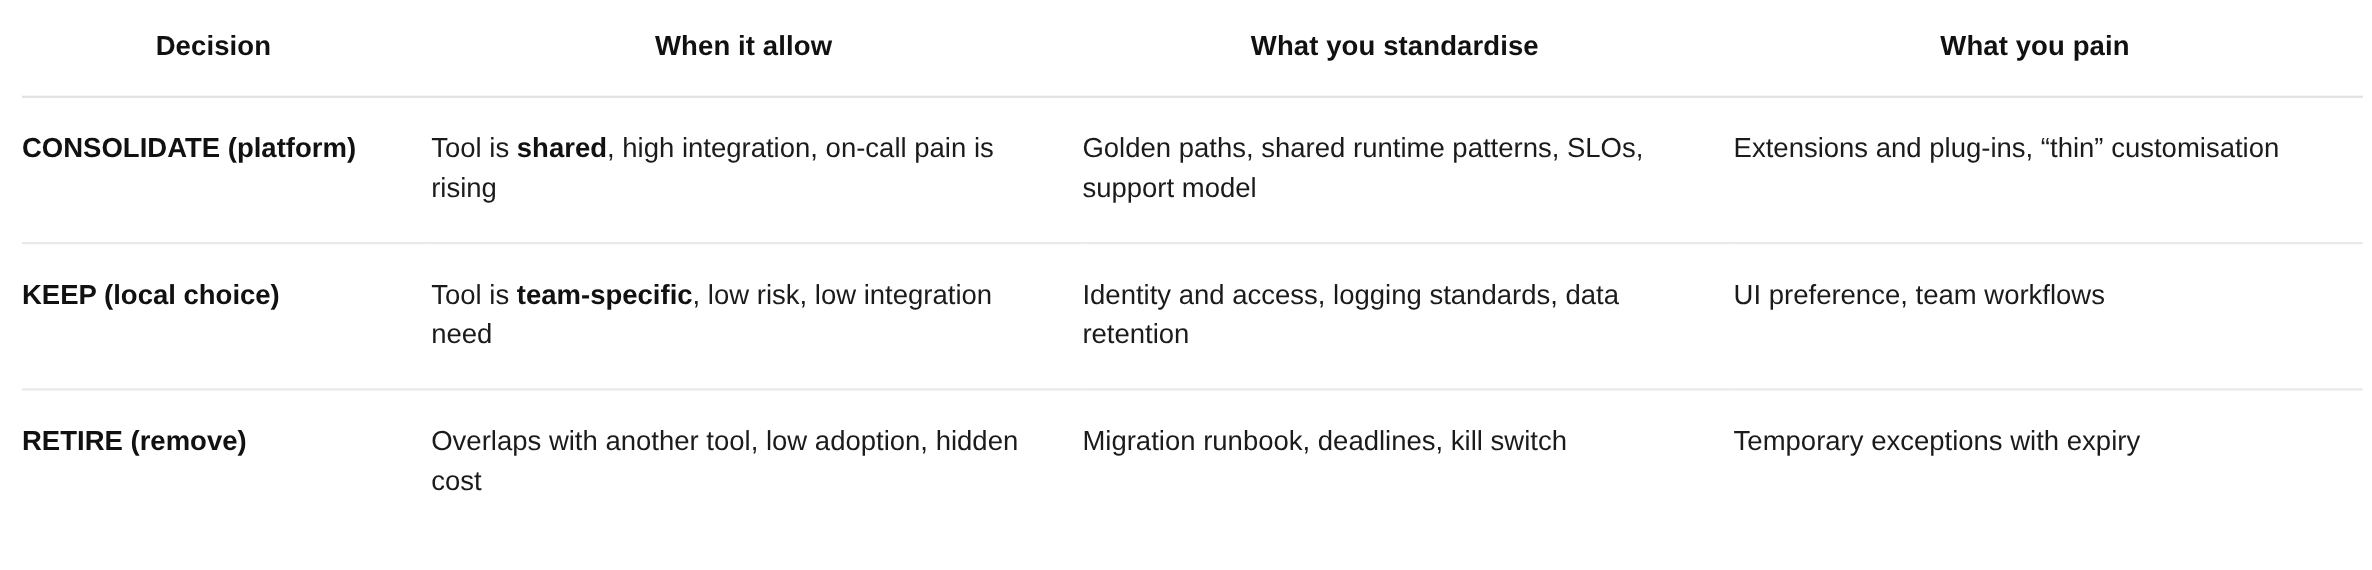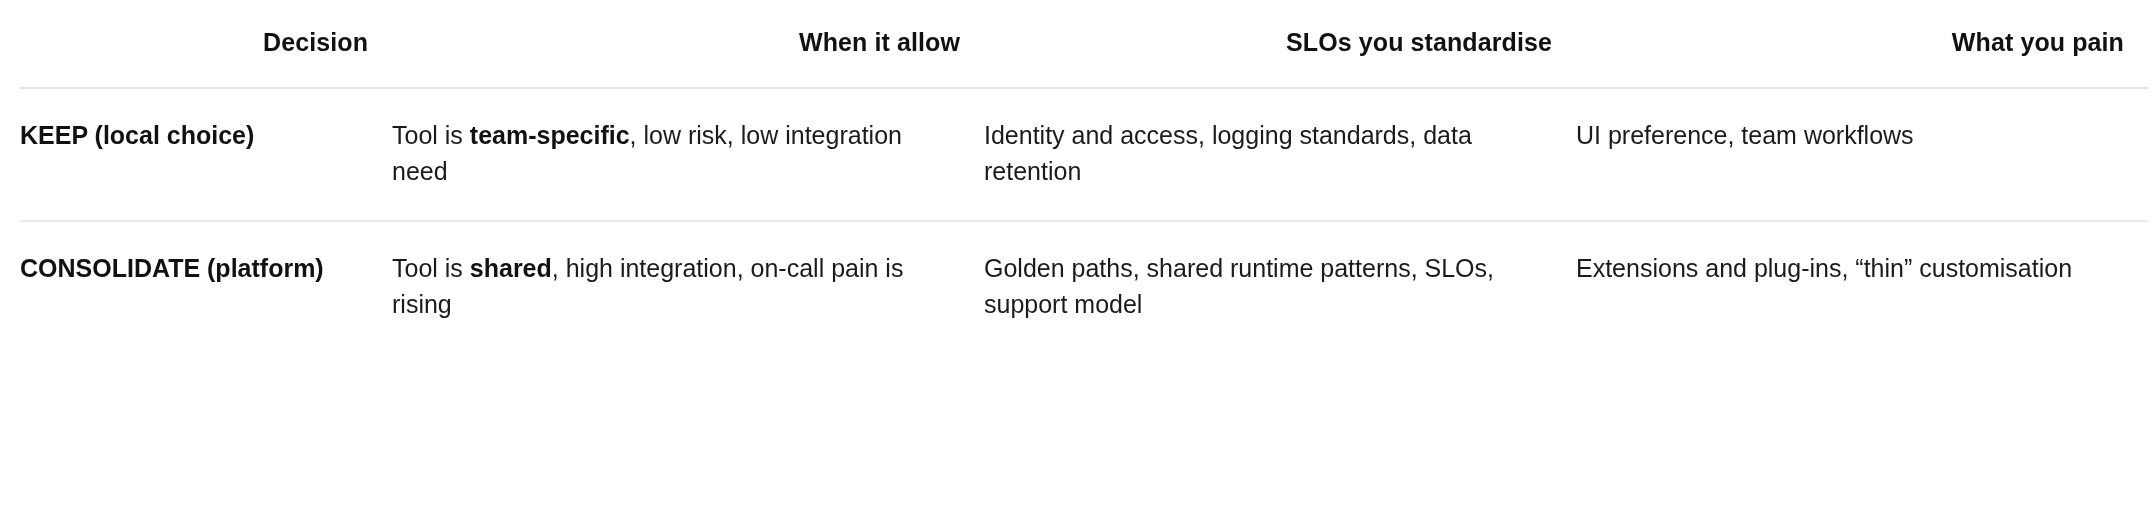--- a/index.html
+++ b/index.html
@@ -27,21 +27,21 @@
     table-layout: fixed;
     font-size: 25px;
   }
 
   table.decision-table col.c0 { width: 372px; }
   table.decision-table col.c1 { width: 592px; }
   table.decision-table col.c2 { width: 592px; }
   table.decision-table col.c3 { width: 572px; }
 
   table.decision-table thead th {
-    text-align: right;
+    text-align: center;
     vertical-align: bottom;
     font-weight: bold;
     font-size: 25px;
     color: #111111;
     padding: 28px 24px 30px 0;
     border-bottom: 2px solid #e2e2e2;
     letter-spacing: 0.1px;
   }
 
   table.decision-table tbody td {
@@ -74,32 +74,38 @@
     <colgroup>
       <col class="c0">
         <col class="c1">
         <col class="c2">
         <col class="c3">
     </colgroup>
     <thead>
       <tr>
         <th>Decision</th>
         <th>When it allow</th>
-        <th>SLOs you standardise</th>
+        <th>What you standardise</th>
         <th>What you pain</th>
       </tr>
     </thead>
     <tbody>
+      <tr>
+        <td class="decision-cell">CONSOLIDATE (platform)</td>
+        <td><span>Tool is </span><span class="emph">shared</span><span>, high integration, on-call pain is rising</span></td>
+        <td>Golden paths, shared runtime patterns, SLOs, support model</td>
+        <td>Extensions and plug-ins, “thin” customisation</td>
+      </tr>
       <tr>
         <td class="decision-cell">KEEP (local choice)</td>
         <td><span>Tool is </span><span class="emph">team-specific</span><span>, low risk, low integration need</span></td>
         <td>Identity and access, logging standards, data retention</td>
         <td>UI preference, team workflows</td>
       </tr>
       <tr>
-        <td class="decision-cell">CONSOLIDATE (platform)</td>
-        <td><span>Tool is </span><span class="emph">shared</span><span>, high integration, on-call pain is rising</span></td>
-        <td>Golden paths, shared runtime patterns, SLOs, support model</td>
-        <td>Extensions and plug-ins, “thin” customisation</td>
+        <td class="decision-cell">RETIRE (remove)</td>
+        <td><span>Overlaps with another tool, low adoption, hidden cost</span><span class="emph"></span><span></span></td>
+        <td>Migration runbook, deadlines, kill switch</td>
+        <td>Temporary exceptions with expiry</td>
       </tr>
     </tbody>
   </table>
 </div>
 
 </body></html>

